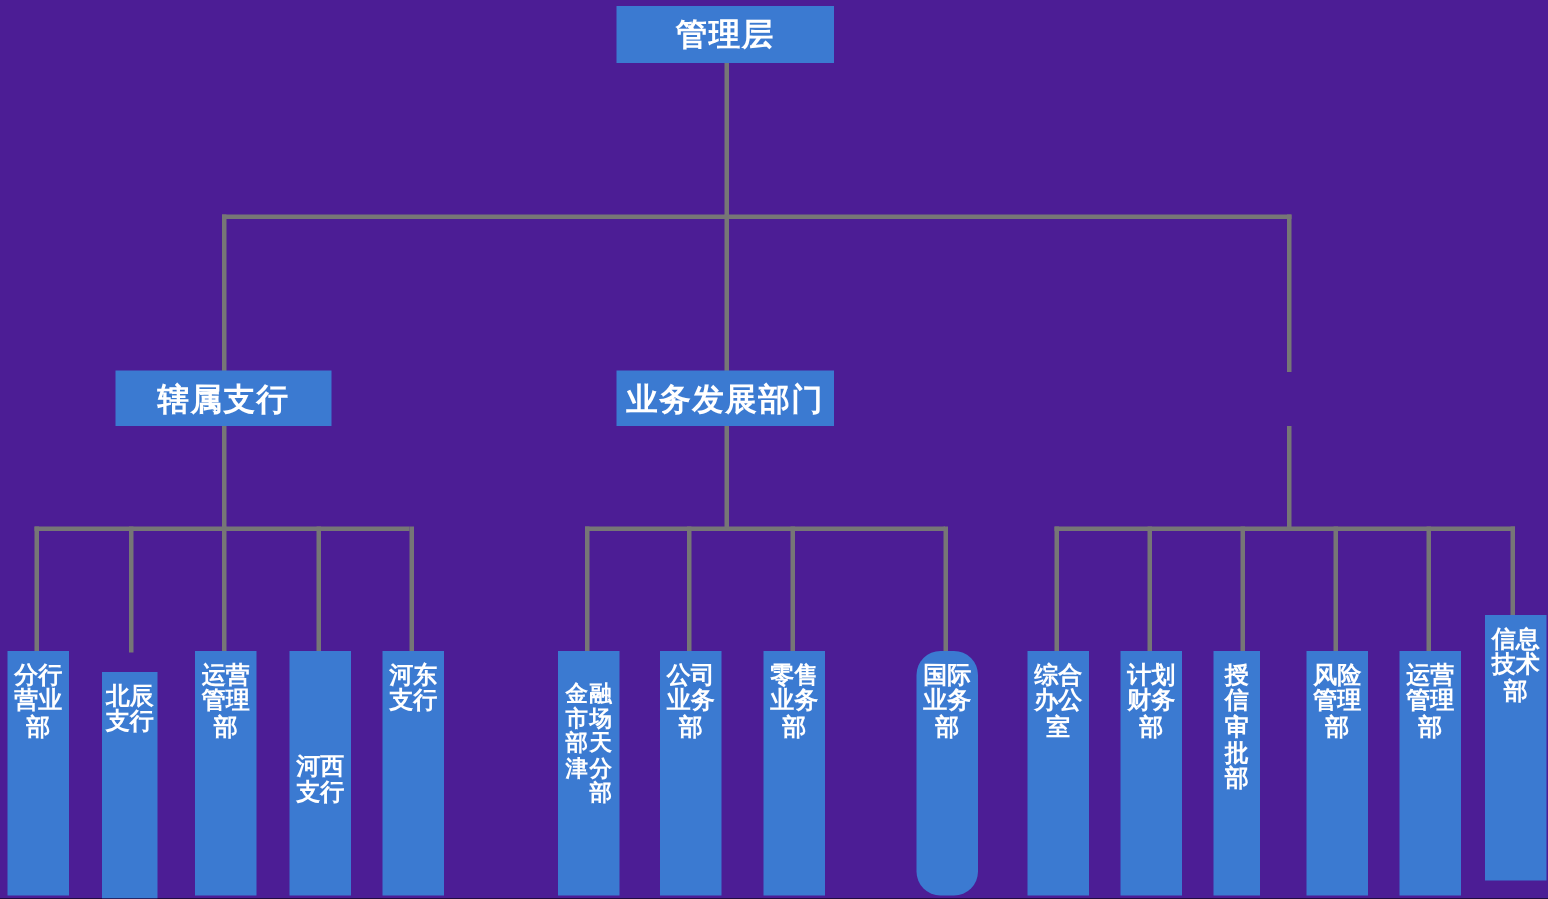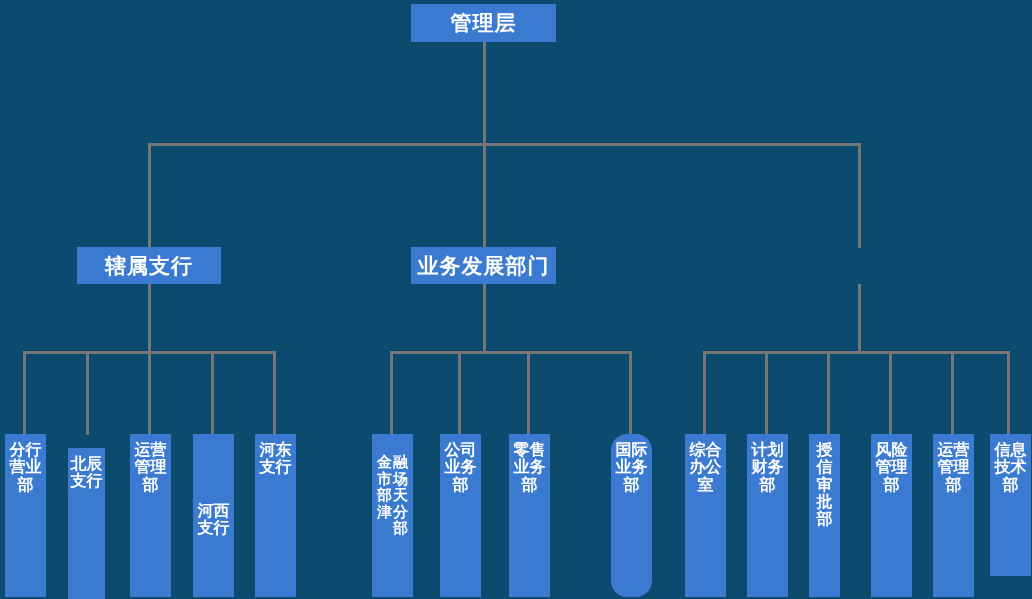--- a/index.html
+++ b/index.html
@@ -4,21 +4,21 @@
 <style>
   html, body {
     margin: 0;
     padding: 0;
     background: #000000;
   }
   #chart-root {
     position: relative;
     width: 1032px;
     height: 599px;
-    background: #0c4a6e;
+    background: #4c1d95;
     font-family: "DejaVu Sans", "Liberation Sans", sans-serif;
     overflow: hidden;
   }
   
   .line-v, .line-h {
     position: absolute;
     background: #767676;
   }
   .line-v { width: 3px; }
   .line-h { height: 3px; }
@@ -161,17 +161,17 @@
   </div>
   <div class="node leaf-node" style="left:809px; top:434px; width:31px; height:163px;">
     <span class="leaf-label">授信审批部</span>
   </div>
   <div class="node leaf-node" style="left:871px; top:434px; width:41px; height:163px;">
     <span class="leaf-label">风险管理部</span>
   </div>
   <div class="node leaf-node" style="left:933px; top:434px; width:41px; height:163px;">
     <span class="leaf-label">运营管理部</span>
   </div>
-  <div class="node leaf-node" style="left:990px; top:434px; width:41px; height:142px;">
+  <div class="node leaf-node" style="left:990px; top:410px; width:41px; height:177px;">
     <span class="leaf-label">信息技术部</span>
   </div>
 
 </div>
 
 </body></html>

